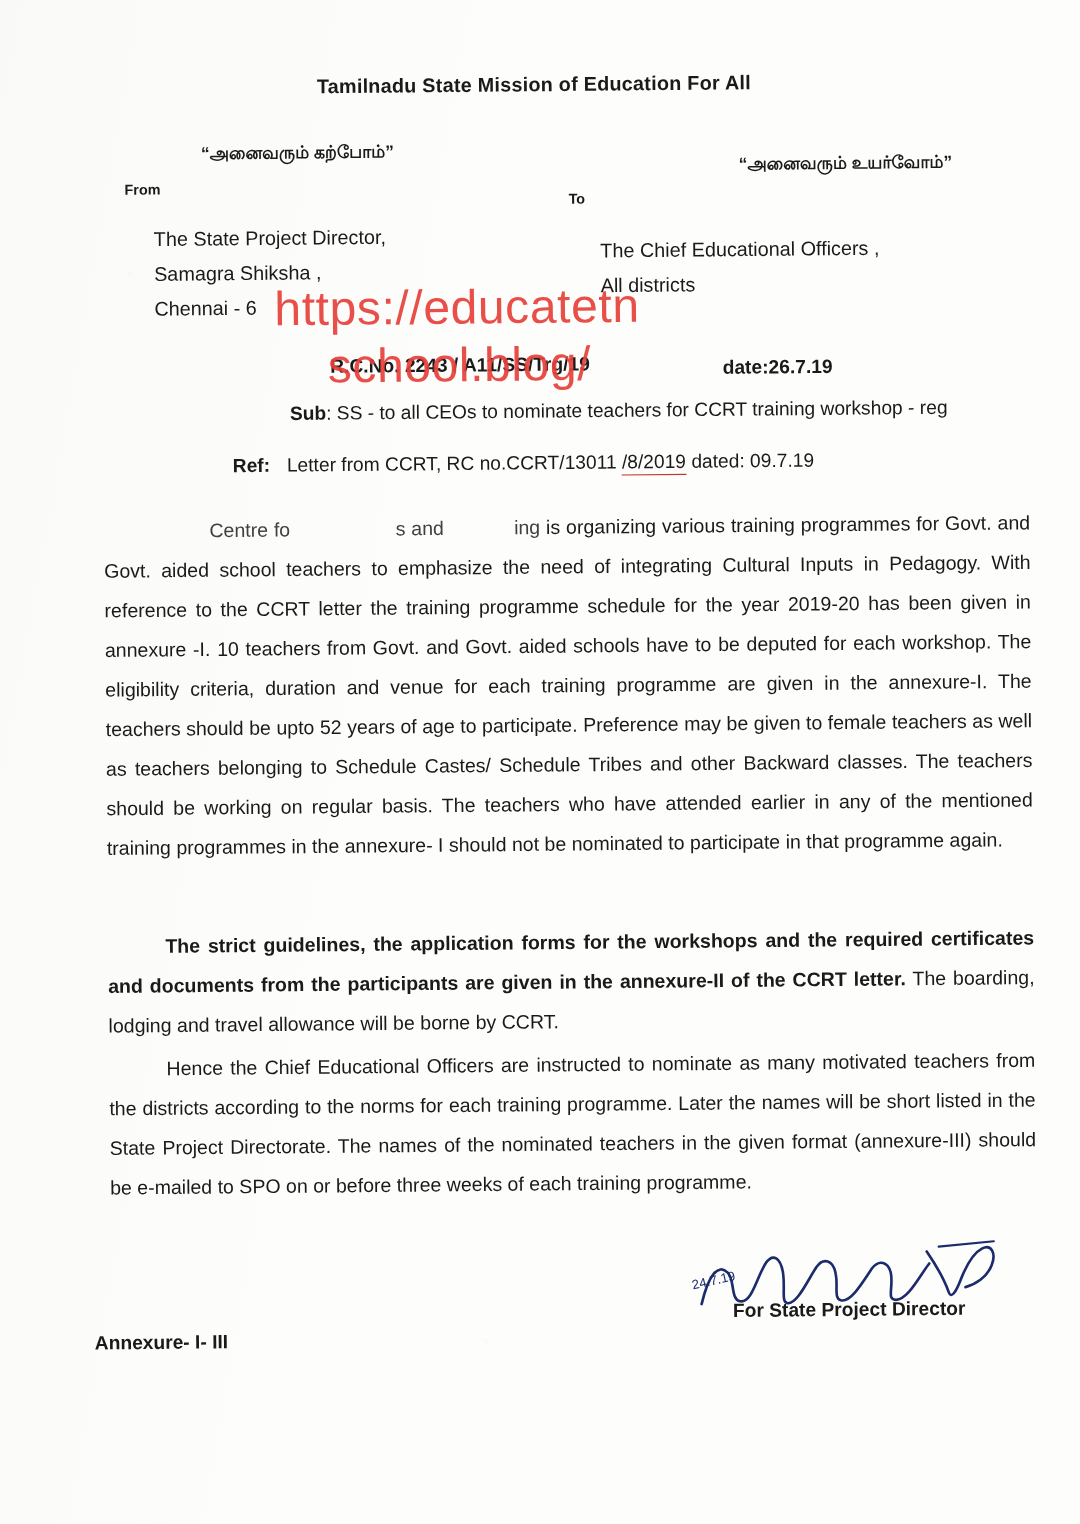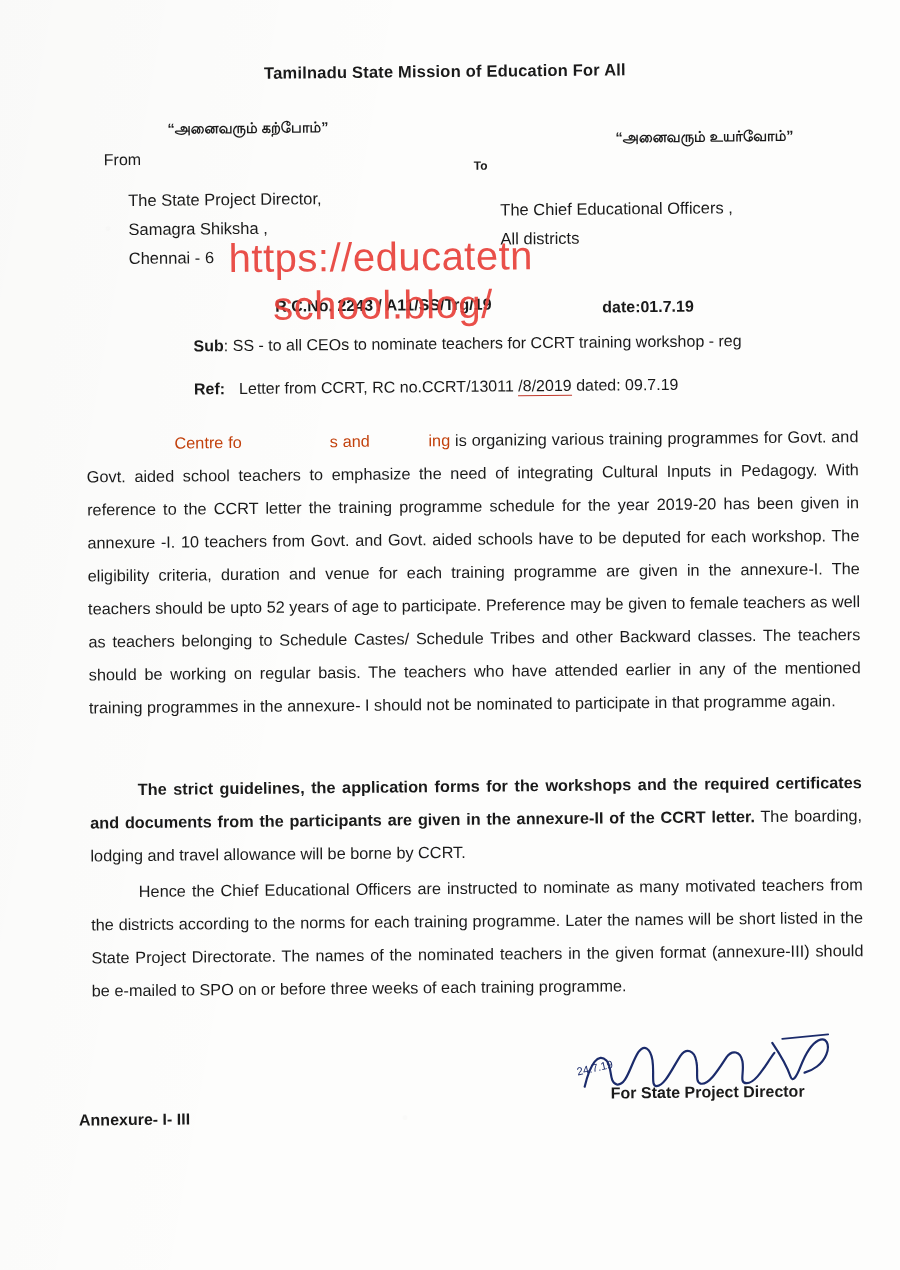--- a/index.html
+++ b/index.html
@@ -59,22 +59,22 @@
     position: absolute;
     top: 131px;
     left: 620px;
     font-size: 14.5px;
     font-weight: 600;
   }
   .from-label {
     position: absolute;
     top: 148px;
     left: 108px;
-    font-size: 16px;
-    font-weight: normal;
+    font-size: 12px;
+    font-weight: bold;
   }
   .to-label {
     position: absolute;
     top: 159px;
     left: 478px;
     font-size: 12px;
     font-weight: bold;
   }
   .from-block {
     position: absolute;
@@ -104,21 +104,21 @@
     font-size: 16px;
     font-weight: bold;
   }
   .sub-row {
     position: absolute;
     top: 335px;
     left: 196px;
     font-size: 16px;
     width: 680px;
   }
-  .sub-row .lbl { font-weight: bold; }
+  .sub-row .lbl { font-weight: bold; margin-left: 48px; }
   .ref-row {
     position: absolute;
     top: 378px;
     left: 196px;
     font-size: 16px;
     width: 680px;
   }
   .ref-row .lbl { font-weight: bold; margin-right: 14px; margin-top: 21px; }
   .ref-underline {
     border-bottom: 1.6px solid #c0392b;
@@ -127,21 +127,21 @@
   .body-block {
     position: absolute;
     left: 88px;
     width: 772px;
     font-size: 16.3px;
     line-height: 33px;
     text-align: justify;
   }
   #para1 { top: 424px; }
   #para1 .indent { display: inline-block; width: 88px; }
-  .faded { color: #c2410c; }
+  .faded { color: #404040; }
   #para2 { top: 770px; }
   #para2 b { font-weight: bold; }
   #para2 .indent { display: inline-block; width: 48px; }
   #para3 { top: 872px; }
   #para3 .indent { display: inline-block; width: 48px; }
   .sign-label {
     position: absolute;
     top: 1086px;
     left: 606px;
     font-size: 16px;
@@ -208,21 +208,21 @@
       <div>Samagra Shiksha ,</div>
       <div>Chennai - 6</div>
     </div>
 
     <div class="to-block">
       <div>The Chief Educational Officers ,</div>
       <div>All districts</div>
     </div>
 
     <div class="rc">R.C.No. 2243 / A11/SS/Trg/19</div>
-    <div class="date">date:01.7.19</div>
+    <div class="date">date:26.7.19</div>
 
     <div class="sub-row">
       <span class="lbl">Sub</span><span>: SS - to all CEOs to nominate teachers for CCRT training workshop - reg</span>
     </div>
 
     <div class="ref-row">
       <span class="lbl">Ref:</span><span>Letter from CCRT, RC no.CCRT/13011 </span><span class="ref-underline">/8/2019</span><span> dated: 09.7.19</span>
     </div>
 
     <div class="body-block" id="para1">

